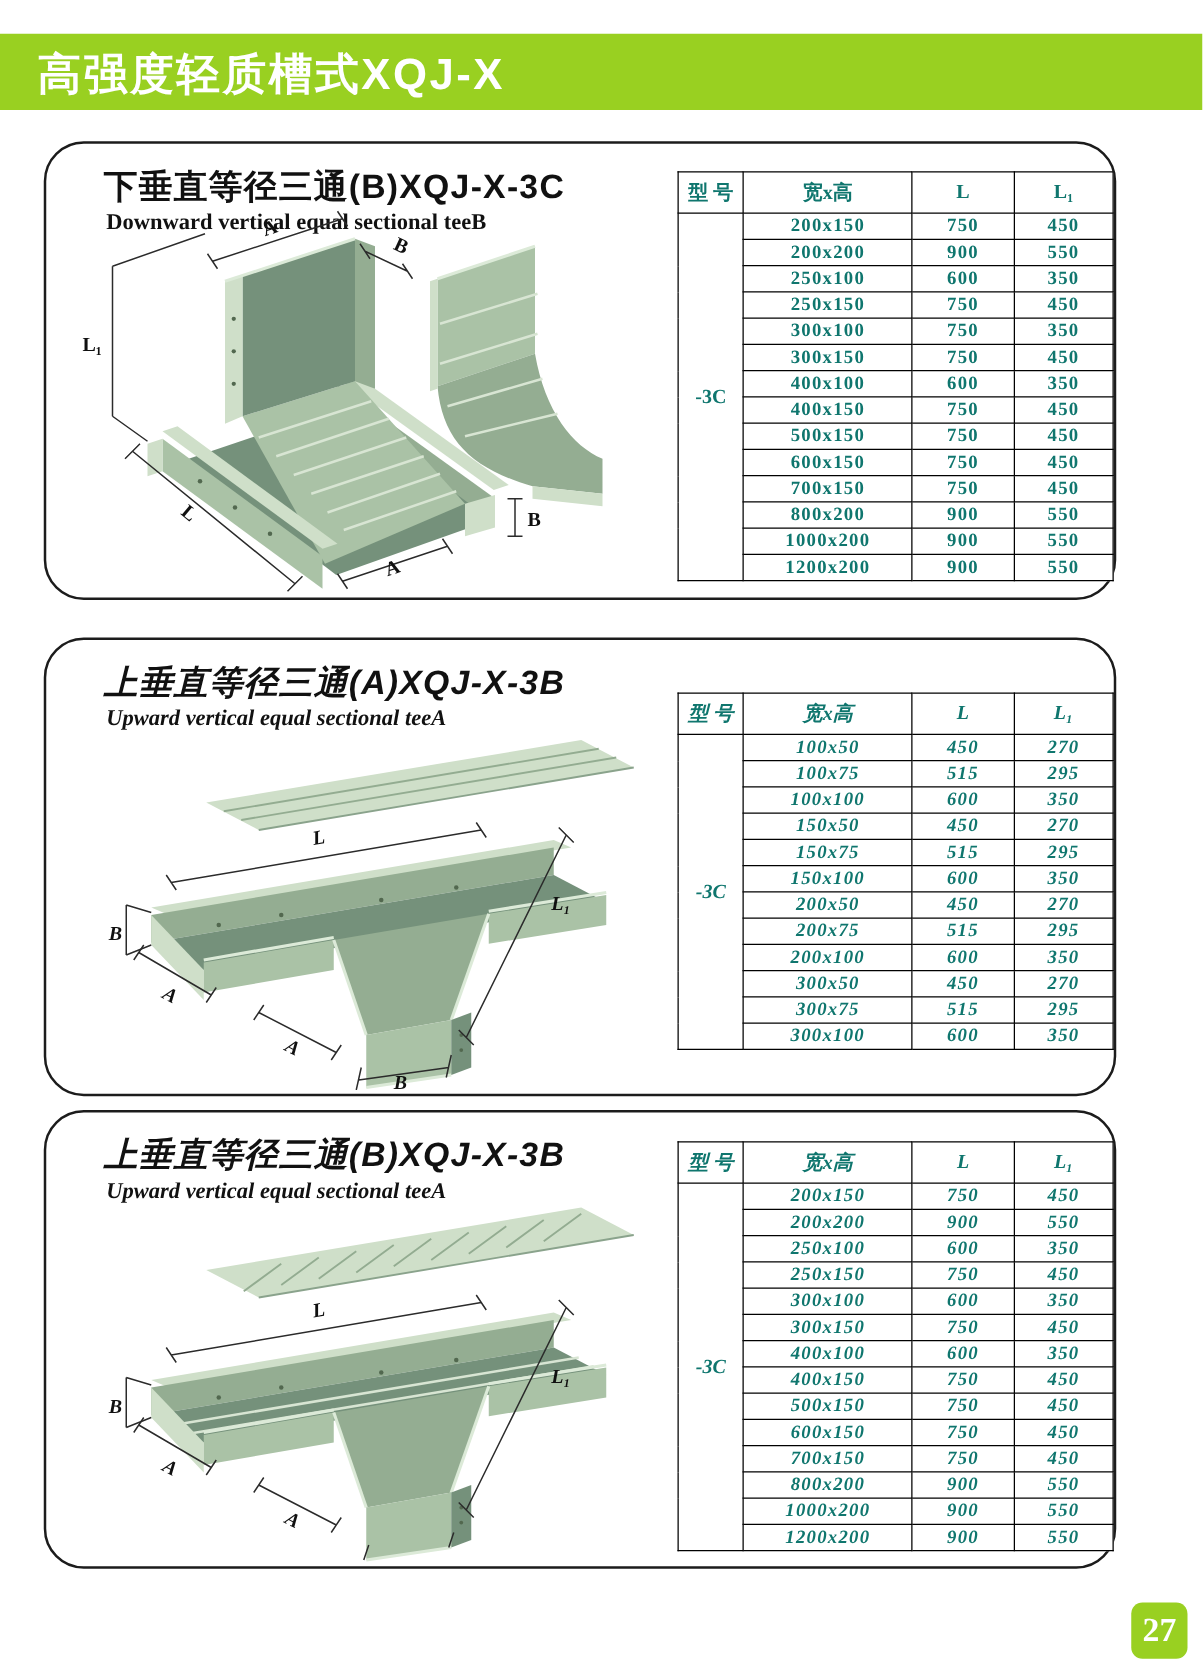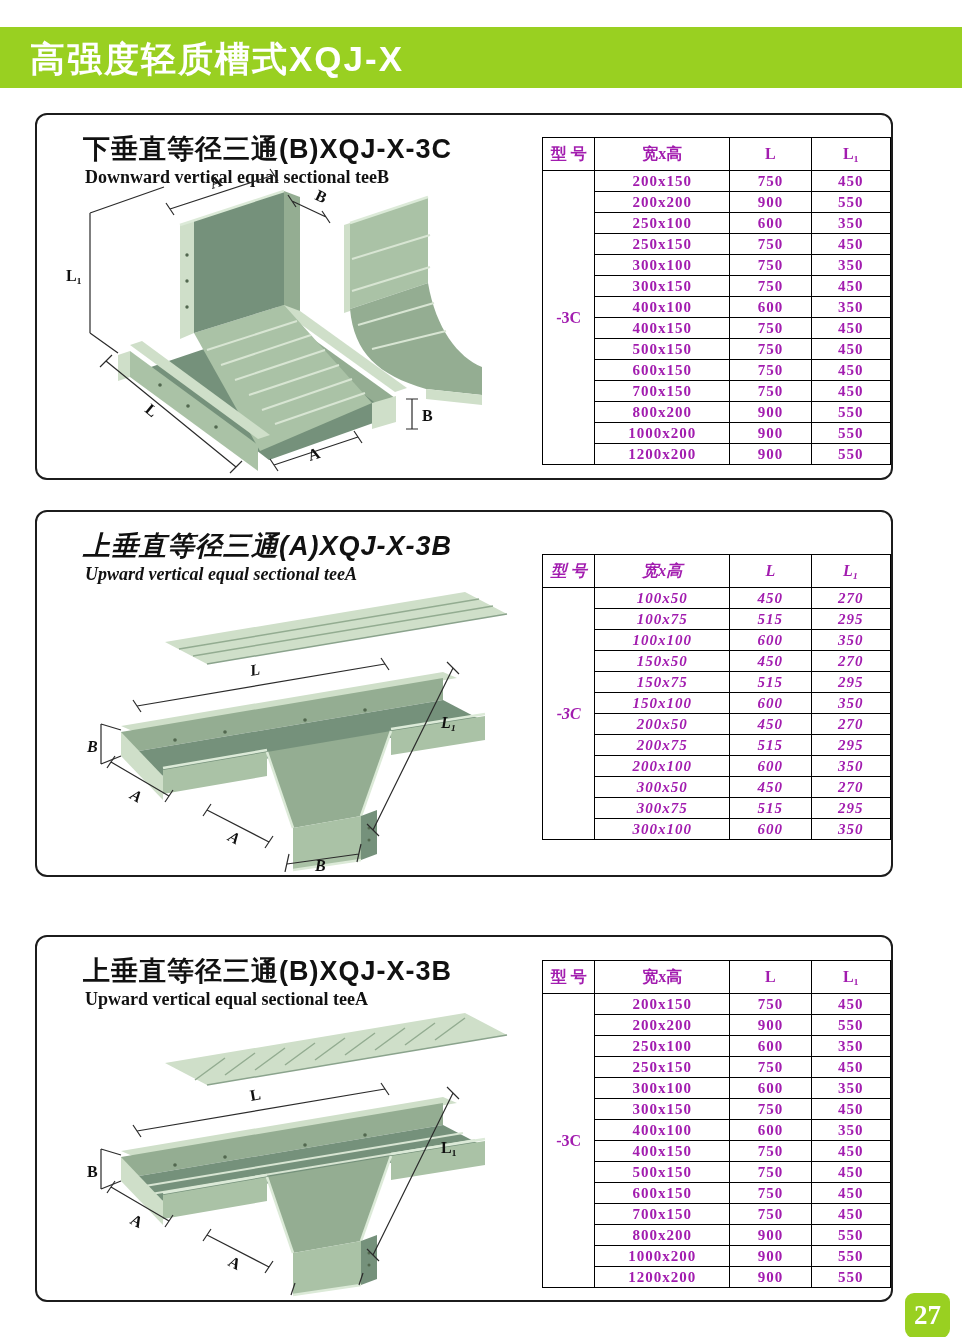--- a/index.html
+++ b/index.html
@@ -1,51 +1,51 @@
 <!DOCTYPE html>
 <html><head>
 <meta charset="utf-8">
 <style>
   html,body{margin:0;padding:0;background:#ffffff;}
   body{width:962px;height:1337px;position:relative;font-family:"Liberation Sans",sans-serif;overflow:hidden;}
 
   .header-bar{position:absolute;left:0;top:27px;width:962px;height:61px;background:#99d021;}
   .header-title{position:absolute;left:30px;top:9px;font-size:35px;font-weight:bold;color:#ffffff;letter-spacing:2px;font-family:"Liberation Sans",sans-serif;}
 
-  .panel{position:absolute;left:35px;width:858px;height:367px;border:2px solid #1c1c1c;border-radius:12px;background:#ffffff;box-sizing:border-box;}
-  #panel1{top:113px;} #panel2{top:510px;font-style:italic;} #panel3{top:935px;}
+  .panel{position:absolute;left:35px;width:858px;height:367px;border:2px solid #1c1c1c;border-radius:32px;background:#ffffff;box-sizing:border-box;}
+  #panel1{top:113px;} #panel2{top:510px;font-style:italic;} #panel3{top:888px;font-style:italic;}
 
   .sec-title{position:absolute;left:46px;top:16px;font-size:27px;font-weight:bold;color:#111;letter-spacing:1px;}
   .sec-sub{position:absolute;left:48px;top:52px;font-size:18px;font-weight:bold;color:#111;font-family:"Liberation Serif","DejaVu Serif",serif;}
 
   .diagram{position:absolute;}
   #panel1 .diagram{left:18px;top:48px;}
   #panel2 .diagram{left:18px;top:60px;}
   #panel3 .diagram{left:18px;top:60px;}
 
   .f-light{fill:#cfdfc9;} .f-mid{fill:#aac2a6;} .f-mid2{fill:#94ad92;} .f-deep{fill:#75917b;}
   .rib{stroke:#d8e5d3;stroke-width:2;fill:none;}
   .hl{stroke:#dcead8;stroke-width:2.5;fill:none;}
   .groove{stroke:#93ac91;stroke-width:1.5;fill:none;}
   .edge{stroke:#8aa38c;stroke-width:1.5;fill:none;}
   .hole{fill:#52684f;}
   .dim{stroke:#2b2b2b;stroke-width:1.2;fill:none;}
   .dimlbl{font-family:"Liberation Serif","DejaVu Serif",serif;font-size:16px;font-weight:bold;fill:#101010;}
 
-  .spec-table{position:absolute;left:505px;border-collapse:collapse;font-family:"Liberation Serif","DejaVu Serif",serif;color:#a21caf;background:#fff;}
+  .spec-table{position:absolute;left:505px;border-collapse:collapse;font-family:"Liberation Serif","DejaVu Serif",serif;color:#0f766e;background:#fff;}
   #panel1 .spec-table{top:22px;} #panel2 .spec-table{top:42px;} #panel3 .spec-table{top:23px;}
   .spec-table th,.spec-table td{border:1px solid #000;text-align:center;padding:0 4px;}
   .spec-table th{height:32px;font-size:16px;font-weight:bold;}
   .spec-table td{height:20px;font-size:15px;font-weight:bold;letter-spacing:1px;}
   .col-model{width:44px;} .col-size{width:128px;margin-top:21px;} .col-l{width:74px;} .col-l1{width:72px;}
   .spec-table .model-cell{font-size:16px;letter-spacing:0;}
 
   .page-badge{position:absolute;left:905px;top:1282px;width:45px;height:45px;background:#99d021;border-radius:9px;
     display:flex;align-items:center;justify-content:center;color:#fff;font-size:27px;font-weight:bold;
-    font-family:"Liberation Serif","DejaVu Serif",serif;margin-top:11px;}
+    font-family:"Liberation Serif","DejaVu Serif",serif;}
 </style>
 </head>
 <body>
 
 <div class="header-bar">
   <div class="header-title">高强度轻质槽式XQJ-X</div>
 </div>
 
 <div class="panel" id="panel1">
   <div class="sec-title">下垂直等径三通(B)XQJ-X-3C</div>

